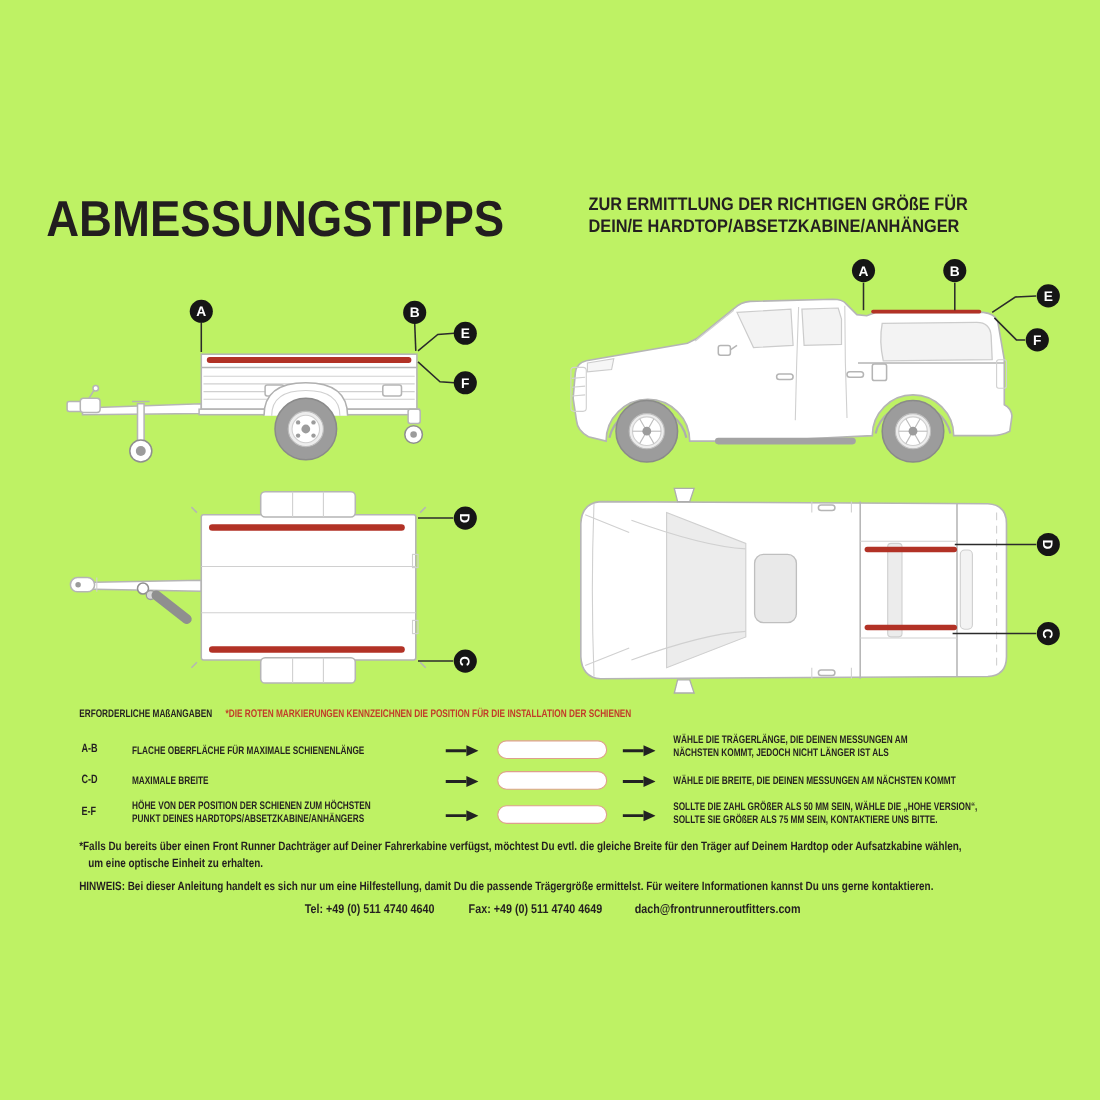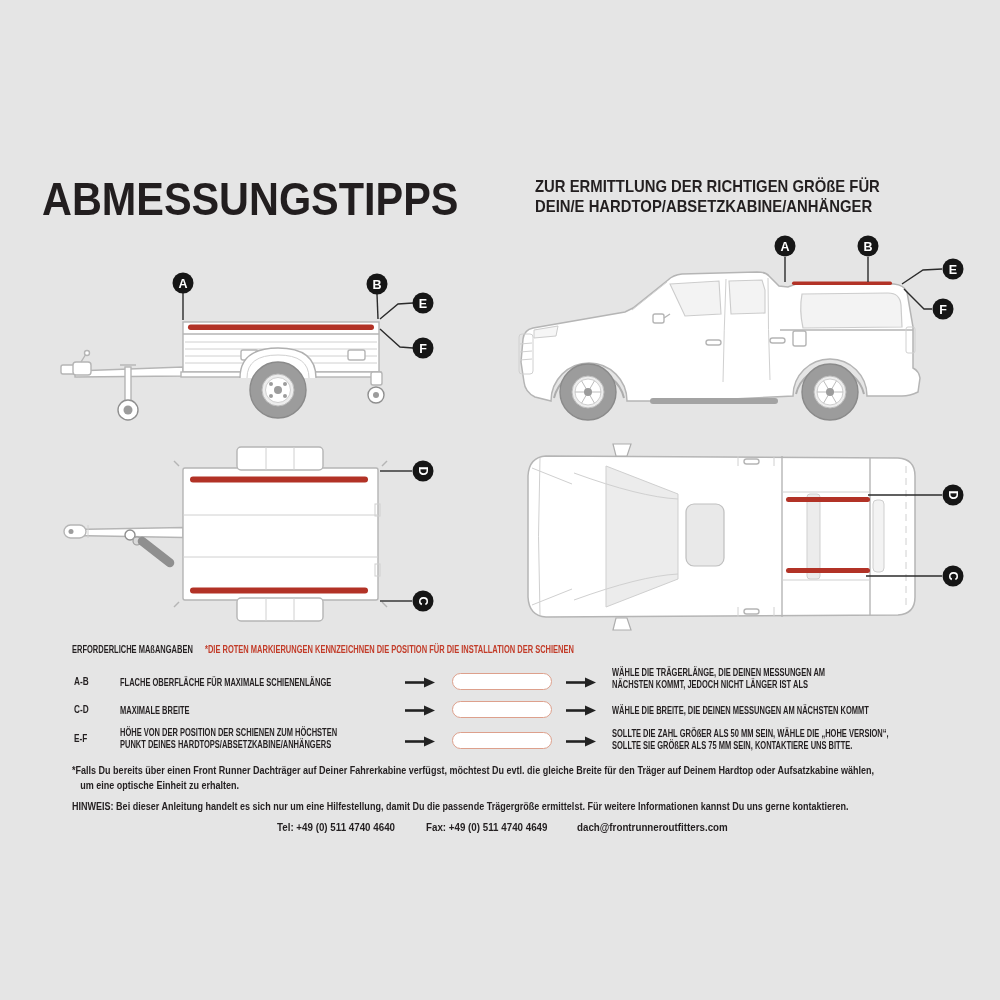--- a/index.html
+++ b/index.html
@@ -1,20 +1,20 @@
 <!DOCTYPE html>
 <html style="--accent-red: #c23b28; --rail-red: #b23226; --pill-border: #dda08c; --line-gray: #b9b9b9; --wheel-gray: #9c9c9c; --ink: #231f20;"><head>
 <meta charset="utf-8">
 <style>
   :root{
     --accent-red:#c23b28; --rail-red:#b23226; --pill-border:#dda08c;
     --line-gray:#b9b9b9; --wheel-gray:#9c9c9c; --ink:#231f20;
   }
   html,body{margin:0;padding:0;background:#fff;}
-  .page{position:relative;width:1000px;height:1000px;background:#e5e5e5;overflow:hidden;
+  .page{position:relative;width:1000px;height:1000px;background:#bef264;overflow:hidden;
         font-family:"Liberation Sans",sans-serif;color:var(--ink);text-decoration:underline;}
   .abs{position:absolute;}
   .title{font-weight:bold;font-size:46px;letter-spacing:0;white-space:nowrap;
          transform:scaleX(.9);transform-origin:0 0;color:#221e1f;}
   .subtitle{font-weight:bold;font-size:16.5px;line-height:19.5px;white-space:pre-line;
          transform:scaleX(.9);transform-origin:0 0;}
   .caps{font-weight:bold;font-size:10px;line-height:11.5px;white-space:pre-line;
          transform:scaleX(.75);transform-origin:0 0;display:inline-block;}
   .caps-key{font-size:11px;}
   .red{color:var(--accent-red);}

